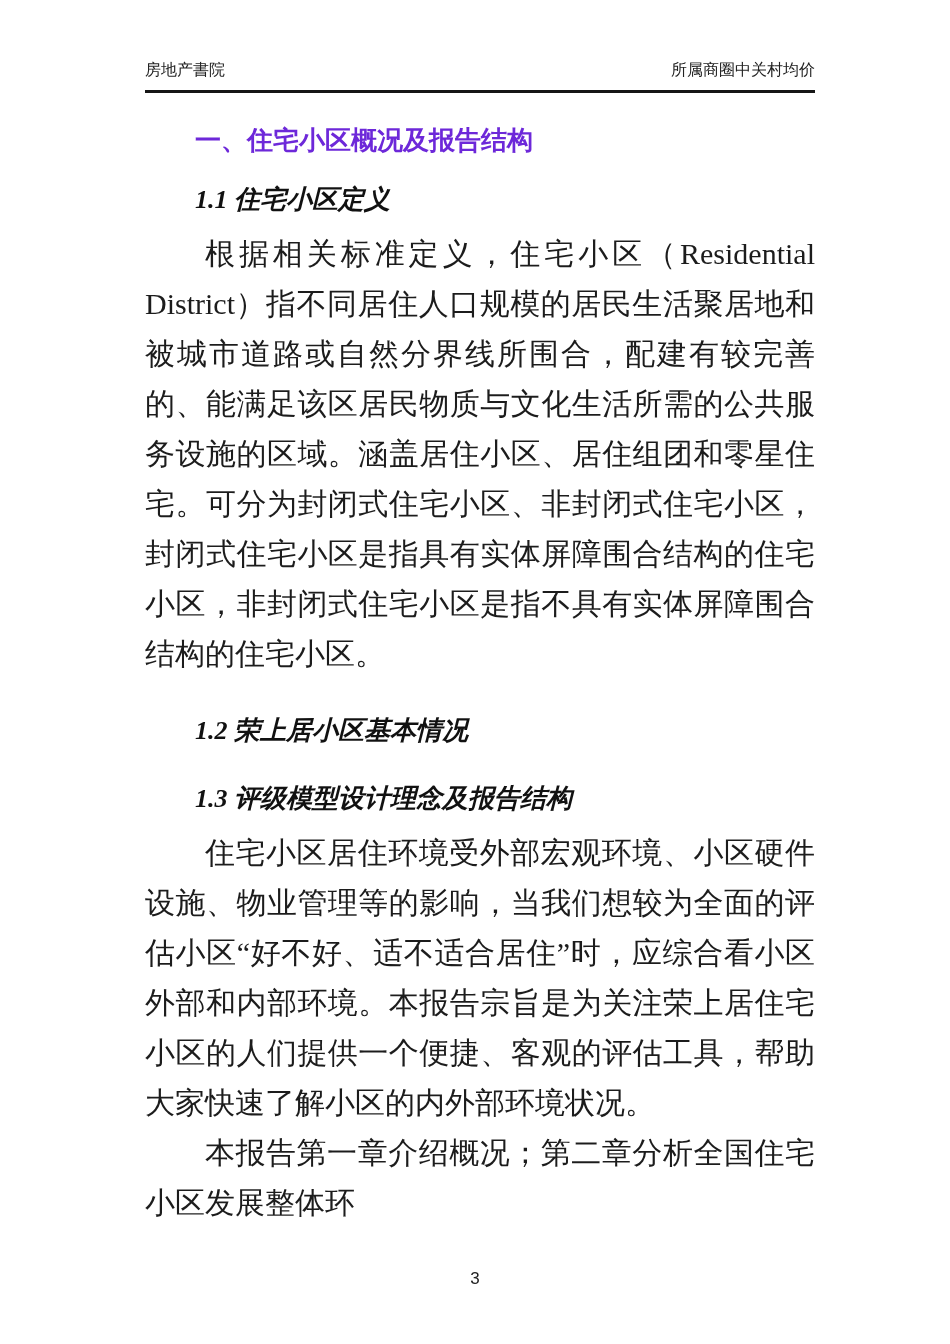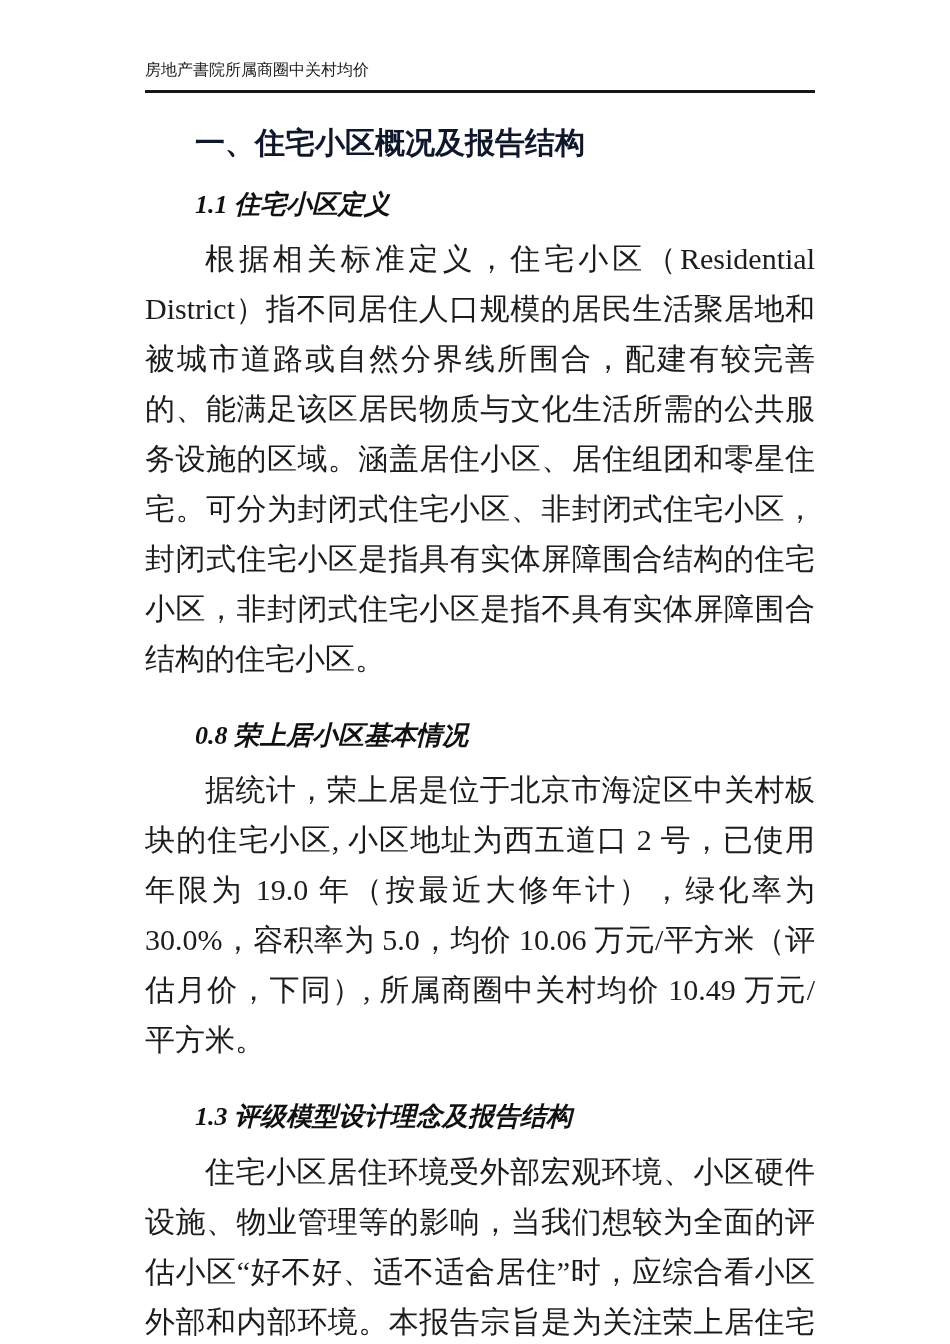--- a/index.html
+++ b/index.html
@@ -19,35 +19,36 @@
     width: 100%;
     height: 100%;
     position: relative;
   }
   .page-header {
     margin: 0 135px 0 145px;
     padding-top: 60px;
     padding-bottom: 9px;
     border-bottom: 3px solid #161616;
     display: flex;
+    justify-content: space-between;
     align-items: flex-end;
     font-family: "Liberation Sans", "DejaVu Sans", sans-serif;
     font-size: 16px;
     color: #222222;
   }
   .content {
     margin: 0 135px 0 145px;
   }
   .chapter-title {
     font-family: "Liberation Serif", "DejaVu Sans", sans-serif;
-    font-size: 30px;
+    font-size: 26px;
     font-weight: bold;
     line-height: 1.2;
     margin: 32px 0 0 50px;
-    color: #0f172a;
+    color: #6d28d9;
   }
   .section-heading {
     font-family: "Liberation Serif", "DejaVu Sans", sans-serif;
     font-size: 26px;
     font-weight: bold;
     line-height: 1.2;
     margin: 36px 0 0 50px;
     color: #111111;
     font-style: italic;
   }
@@ -91,22 +92,21 @@
   <main class="content">
 
     <h1 class="chapter-title">一、住宅小区概况及报告结构</h1>
 
     <section>
       <h2 class="section-heading first">1.1 住宅小区定义</h2>
       <p class="body-paragraph">根据相关标准定义，住宅小区（Residential District）指不同居住人口规模的居民生活聚居地和被城市道路或自然分界线所围合，配建有较完善的、能满足该区居民物质与文化生活所需的公共服务设施的区域。涵盖居住小区、居住组团和零星住宅。可分为封闭式住宅小区、非封闭式住宅小区，封闭式住宅小区是指具有实体屏障围合结构的住宅小区，非封闭式住宅小区是指不具有实体屏障围合结构的住宅小区。</p>
     </section>
 
     <section>
-      <h2 class="section-heading">0.8 荣上居小区基本情况</h2>
-      <p class="body-paragraph">据统计，荣上居是位于北京市海淀区中关村板块的住宅小区, 小区地址为西五道口 2 号，已使用年限为 19.0 年（按最近大修年计），绿化率为 30.0%，容积率为 5.0，均价 10.06 万元/平方米（评估月价，下同）, 所属商圈中关村均价 10.49 万元/平方米。</p>
+      <h2 class="section-heading">1.2 荣上居小区基本情况</h2>
     </section>
 
     <section>
       <h2 class="section-heading">1.3 评级模型设计理念及报告结构</h2>
       <p class="body-paragraph">住宅小区居住环境受外部宏观环境、小区硬件设施、物业管理等的影响，当我们想较为全面的评估小区“好不好、适不适合居住”时，应综合看小区外部和内部环境。本报告宗旨是为关注荣上居住宅小区的人们提供一个便捷、客观的评估工具，帮助大家快速了解小区的内外部环境状况。</p>
       <p class="body-paragraph">本报告第一章介绍概况；第二章分析全国住宅小区发展整体环</p>
     </section>
 
   </main>
 

